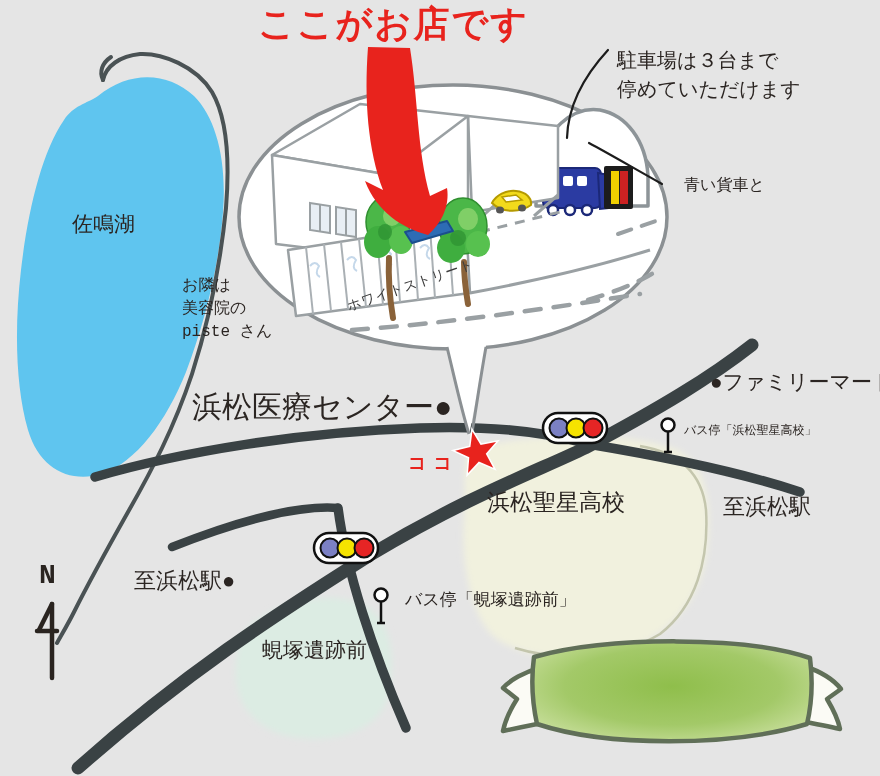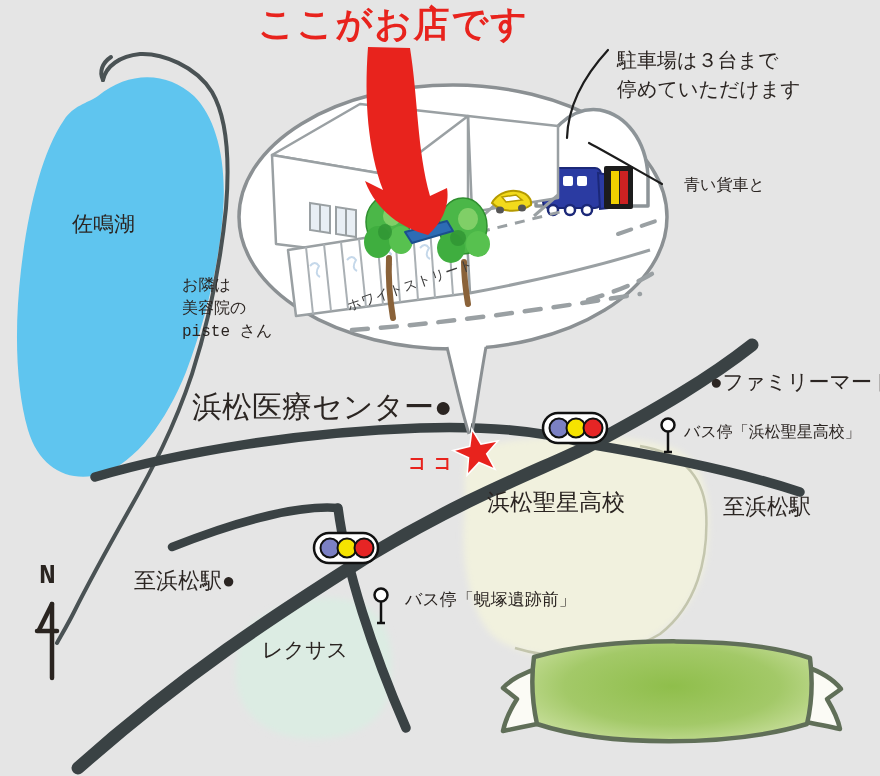--- a/index.html
+++ b/index.html
@@ -11,21 +11,21 @@
   .label{position:absolute;white-space:nowrap;line-height:1.2;}
   .map-title{left:258px;top:5px;font-size:36px;font-weight:bold;letter-spacing:2px;color:#e8231d;}
   .parking-note{left:617px;top:47px;font-size:20px;line-height:29px;}
   .landmark-note{left:684px;top:171px;font-size:16px;line-height:30px;}
   .neighbor-note{left:182px;top:275px;font-size:16px;line-height:23px;}
   .street-label{left:348px;top:300px;font-size:13.5px;letter-spacing:1px;color:#3d3d3d;
     transform:rotate(-19deg);transform-origin:left center;}
   .lake-label{left:72px;top:213px;font-size:21px;}
   .medical-label{left:151px;top:391px;font-size:30px;margin-left:41px;}
   .familymart-label{left:710px;top:371px;font-size:21px;}
-  .busstop1-label{left:684px;top:424px;font-size:16px;}
+  .busstop1-label{left:684px;top:424px;font-size:12px;}
   .koko-label{left:408px;top:454px;font-size:18px;font-weight:bold;letter-spacing:7px;color:#e8231d;}
   .school-label{left:487px;top:491px;font-size:23px;}
   .station-label{left:723px;top:496px;font-size:22px;}
   .lexus-label{left:134px;top:570px;font-size:22px;}
   .busstop2-label{left:405px;top:591px;font-size:17px;text-align:right;}
   .ruins-label{left:262px;top:639px;font-size:21px;}
   .north-label{left:39px;top:559px;font-size:28px;font-weight:bold;color:#2a2420;}
   .banner-label{left:588px;top:658px;font-size:31px;letter-spacing:3px;color:#1c1c1c;}
 </style>
 </head>
@@ -258,15 +258,15 @@
 
   <div class="label lake-label">佐鳴湖</div>
   <div class="label medical-label">浜松医療センター●</div>
   <div class="label familymart-label">●ファミリーマート</div>
   <div class="label busstop1-label">バス停「浜松聖星高校」</div>
   <div class="label koko-label">ココ</div>
   <div class="label school-label">浜松聖星高校</div>
   <div class="label station-label">至浜松駅</div>
   <div class="label lexus-label">至浜松駅●</div>
   <div class="label busstop2-label">バス停「蜆塚遺跡前」</div>
-  <div class="label ruins-label">レクサス</div>
+  <div class="label ruins-label">蜆塚遺跡前</div>
   <div class="label north-label">N</div>
 </div>
 
 </body></html>

